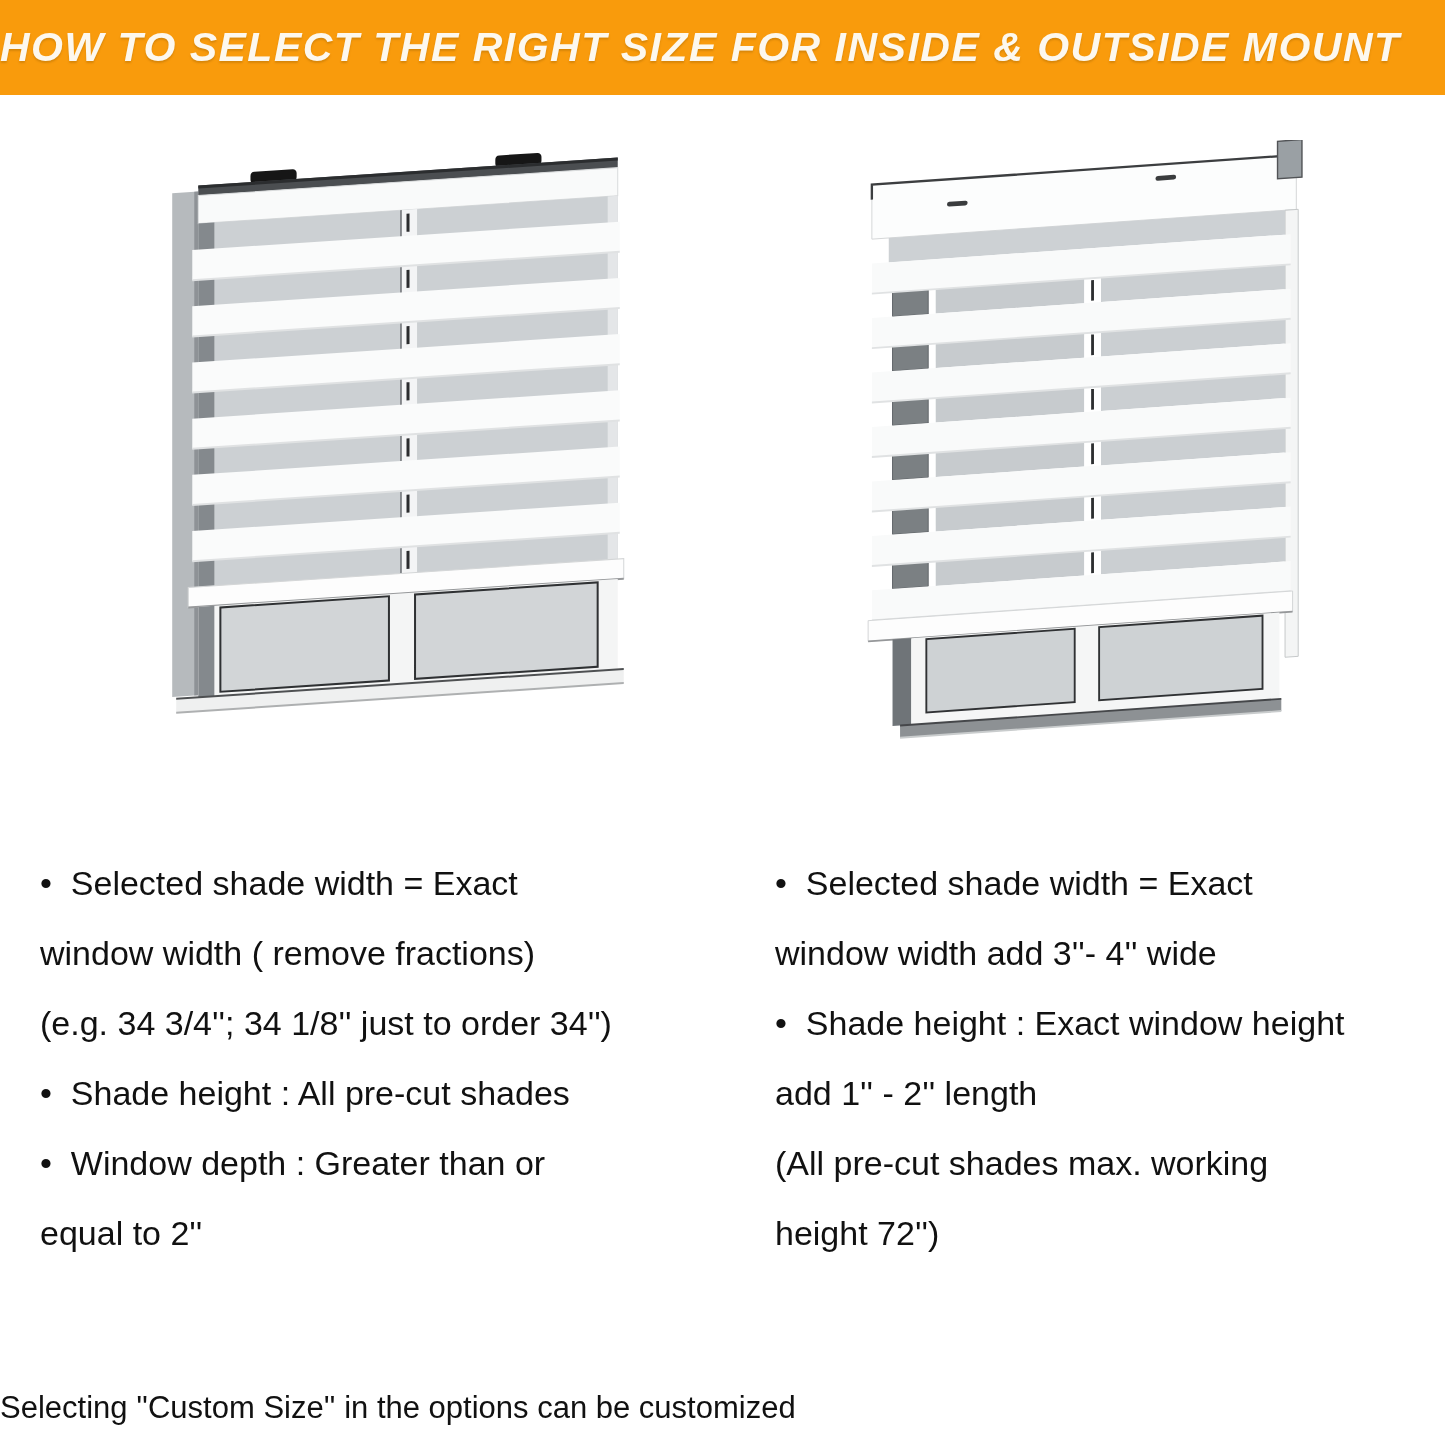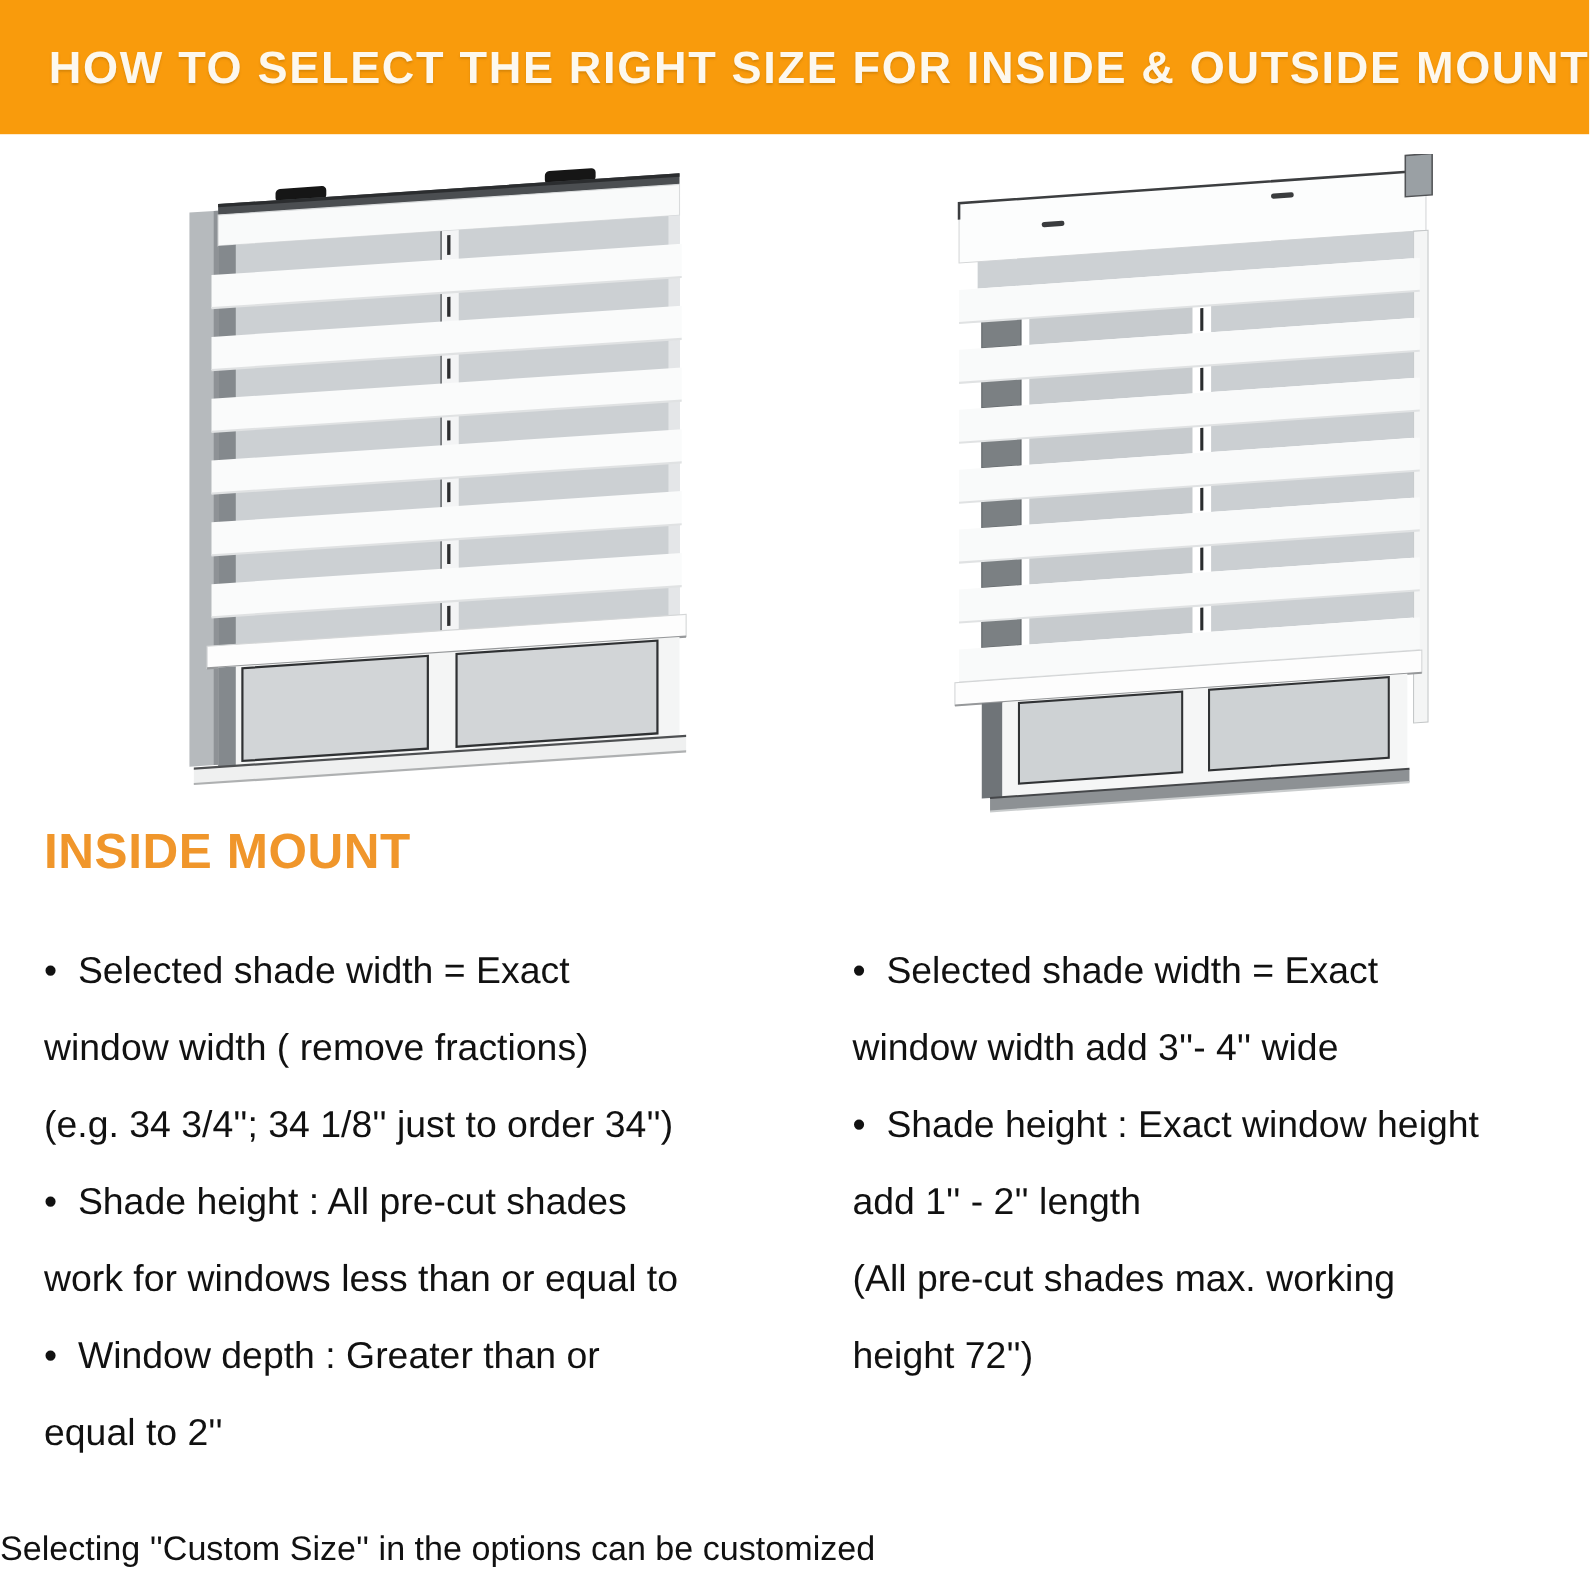--- a/index.html
+++ b/index.html
@@ -2,23 +2,23 @@
 <html style="--banner_bg: #F99B0C; --banner_text: #FDF8EE; --heading: #F0962B; --text: #111111;"><head>
 <meta charset="utf-8">
 <style>
   html,body{margin:0;padding:0;background:#fff;}
   .page{
     position:relative;width:1445px;height:1432px;background:#ffffff;
     overflow:hidden;font-family:"Liberation Sans", sans-serif;color:var(--text,#111);
   }
   
   .banner{
-    position:absolute;left:0;top:0;width:100%;height:122px;
+    position:absolute;left:0;top:0;width:100%;height:95px;
     background:var(--banner_bg,#F99B0C);
-    display:flex;align-items:center;justify-content:flex-end;
+    display:flex;align-items:center;justify-content:flex-start;font-style:italic;
   }
   .banner h1{
     margin:0;font-size:41px;font-weight:700;letter-spacing:1.5px;
     color:var(--banner_text,#FDF8EE);white-space:nowrap;
     text-shadow:0 2px 2px rgba(140,85,0,0.30);
   }
   
   .fig{position:absolute;margin:0;padding:0;}
   .fig-left{left:158px;top:148px;width:492px;height:582px;}
   .fig-right{left:866px;top:140px;width:470px;height:601px;}
@@ -210,28 +210,26 @@
 
         <g>
           <rect x="36" y="578" width="406" height="13" fill="#8d9194"></rect>
           <line x1="36" y1="578" x2="442" y2="578" stroke="#45474a" stroke-width="2"></line>
           <line x1="36" y1="591" x2="442" y2="591" stroke="#c9cccd" stroke-width="2"></line>
         </g>
       </g>
     </svg>
   </figure>
 
-  <h2 class="heading heading-left">INSIDE MOUNT</h2>
 
   <div class="bullets bullets-left">
     <p class="line">•  Selected shade width = Exact</p>
     <p class="line">window width ( remove fractions)</p>
     <p class="line">(e.g. 34 3/4''; 34 1/8'' just to order 34'')</p>
     <p class="line">•  Shade height : All pre-cut shades</p>
-    <p class="line">work for windows less than or equal to</p>
     <p class="line">•  Window depth : Greater than or</p>
     <p class="line">equal to 2''</p>
   </div>
 
   <div class="bullets bullets-right">
     <p class="line">•  Selected shade width = Exact</p>
     <p class="line">window width add 3''- 4'' wide</p>
     <p class="line">•  Shade height : Exact window height</p>
     <p class="line">add 1'' - 2'' length</p>
     <p class="line">(All pre-cut shades max. working</p>

